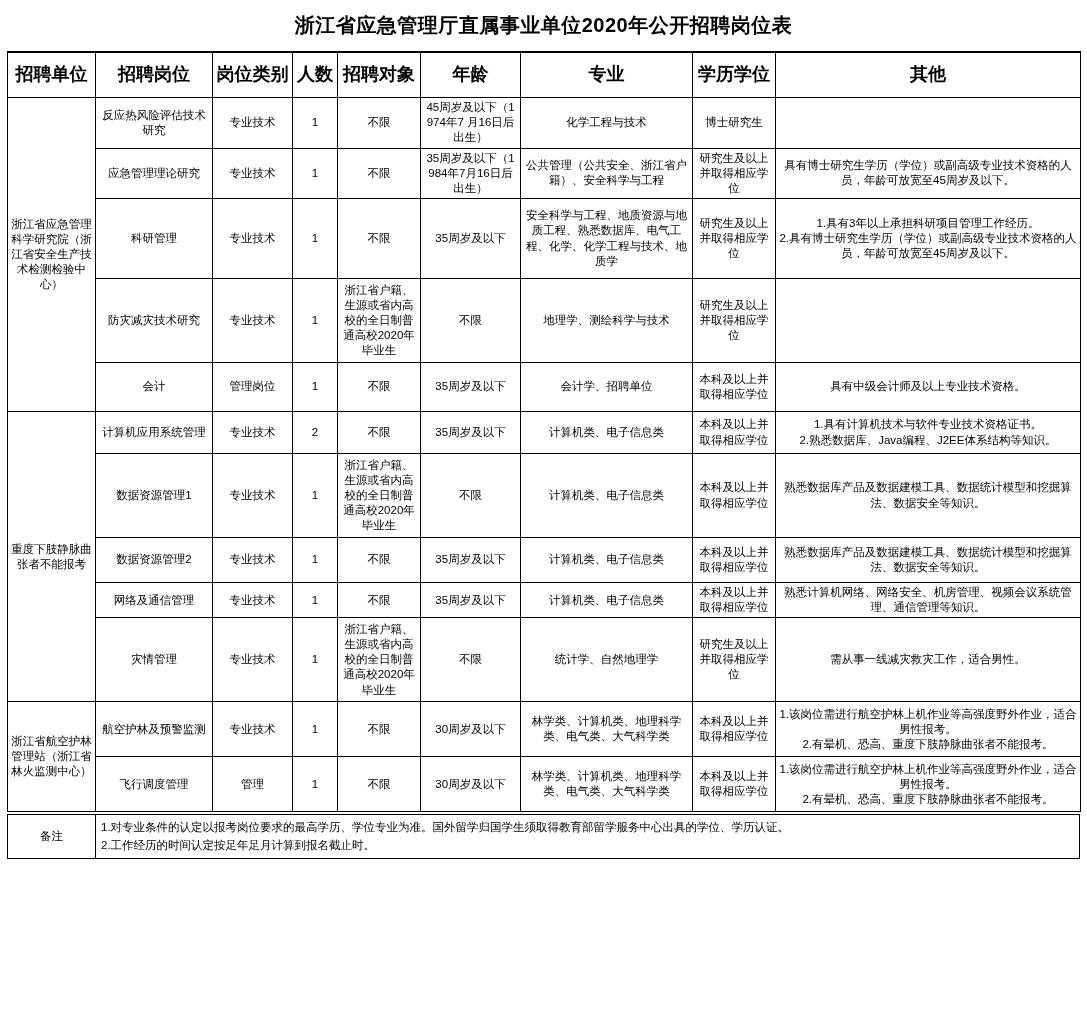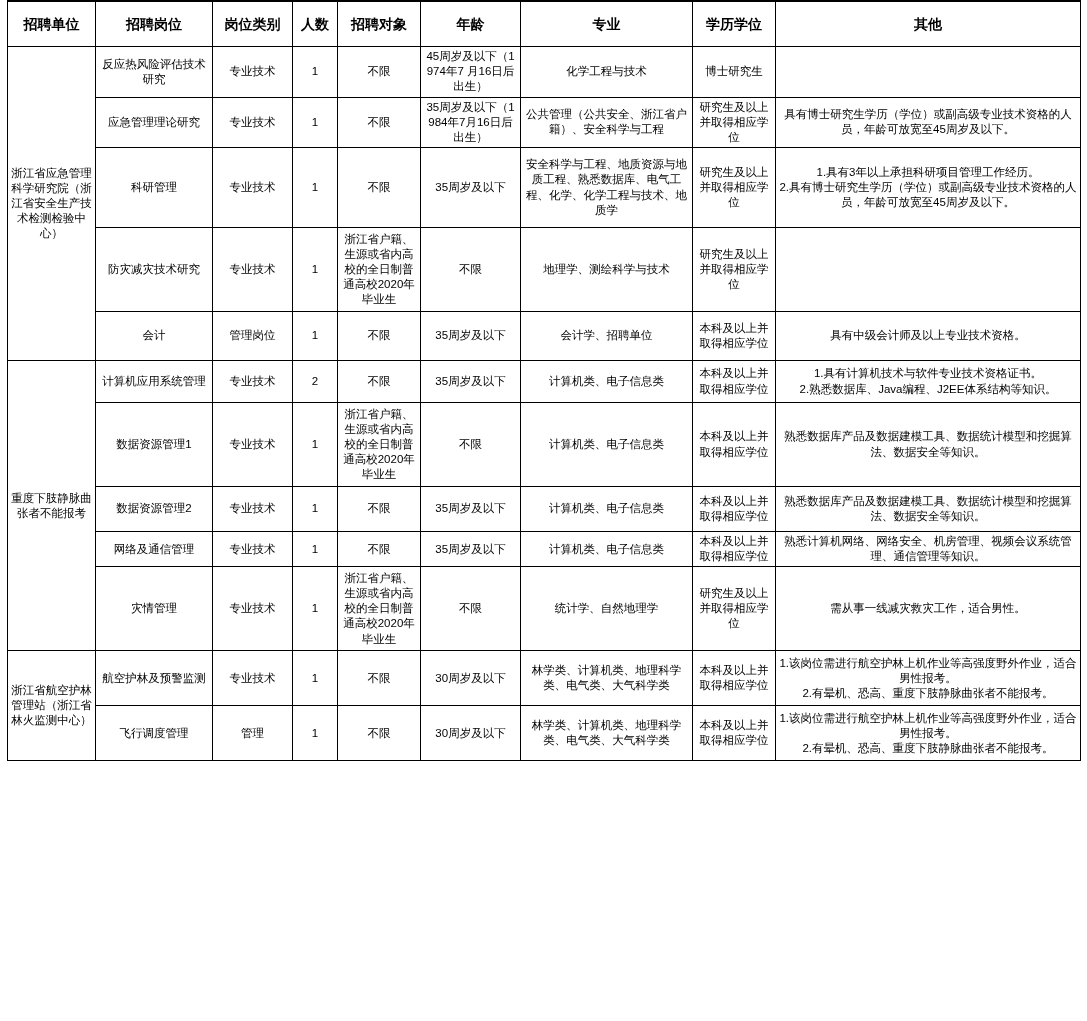--- a/index.html
+++ b/index.html
@@ -42,21 +42,21 @@
     padding: 2px 3px;
     font-size: 11.5px;
     line-height: 1.32;
     text-align: center;
     vertical-align: middle;
     word-break: break-all;
     overflow: hidden;
   }
   table.grid thead th {
     font-weight: bold;
-    font-size: 14px;
+    font-size: 18px;
     height: 40px;
     border-top: 2px solid #000;
     border-bottom: 1px solid #000;
   }
   td.unit {
     font-size: 11.5px;
     line-height: 1.34;
     margin-left: 24px;
   }
   td.other {
@@ -93,20 +93,21 @@
     text-align: left;
     line-height: 1.5;
   }
   .foot-line { display: block; white-space: nowrap; }
 </style>
 </head>
 <body>
 
 <div id="page">
 
+  <div id="title">浙江省应急管理厅直属事业单位2020年公开招聘岗位表</div>
 
   <table class="grid">
     <colgroup>
       <col style="width:88px">
       <col style="width:117px">
       <col style="width:80px">
       <col style="width:45px">
       <col style="width:83px">
       <col style="width:100px">
       <col style="width:172px">
@@ -246,14 +247,31 @@
           <td class="num">1</td>
           <td>不限</td>
           <td>30周岁及以下</td>
           <td>林学类、计算机类、地理科学类、电气类、大气科学类</td>
           <td>本科及以上并取得相应学位</td>
           <td class="other">1.该岗位需进行航空护林上机作业等高强度野外作业，适合男性报考。<br>2.有晕机、恐高、重度下肢静脉曲张者不能报考。</td>
         </tr>
       </tbody>
   </table>
 
+  <div class="footnote-wrap">
+    <table class="foot">
+      <colgroup>
+        <col style="width:88px">
+        <col>
+      </colgroup>
+      <tbody>
+        <tr>
+          <td class="foot-label">备注</td>
+          <td class="foot-body" id="remarks-body">
+              <span class="foot-line">1.对专业条件的认定以报考岗位要求的最高学历、学位专业为准。国外留学归国学生须取得教育部留学服务中心出具的学位、学历认证。</span>
+              <span class="foot-line">2.工作经历的时间认定按足年足月计算到报名截止时。</span>
+            </td>
+        </tr>
+      </tbody>
+    </table>
+  </div>
 
 </div>
 
 </body></html>

